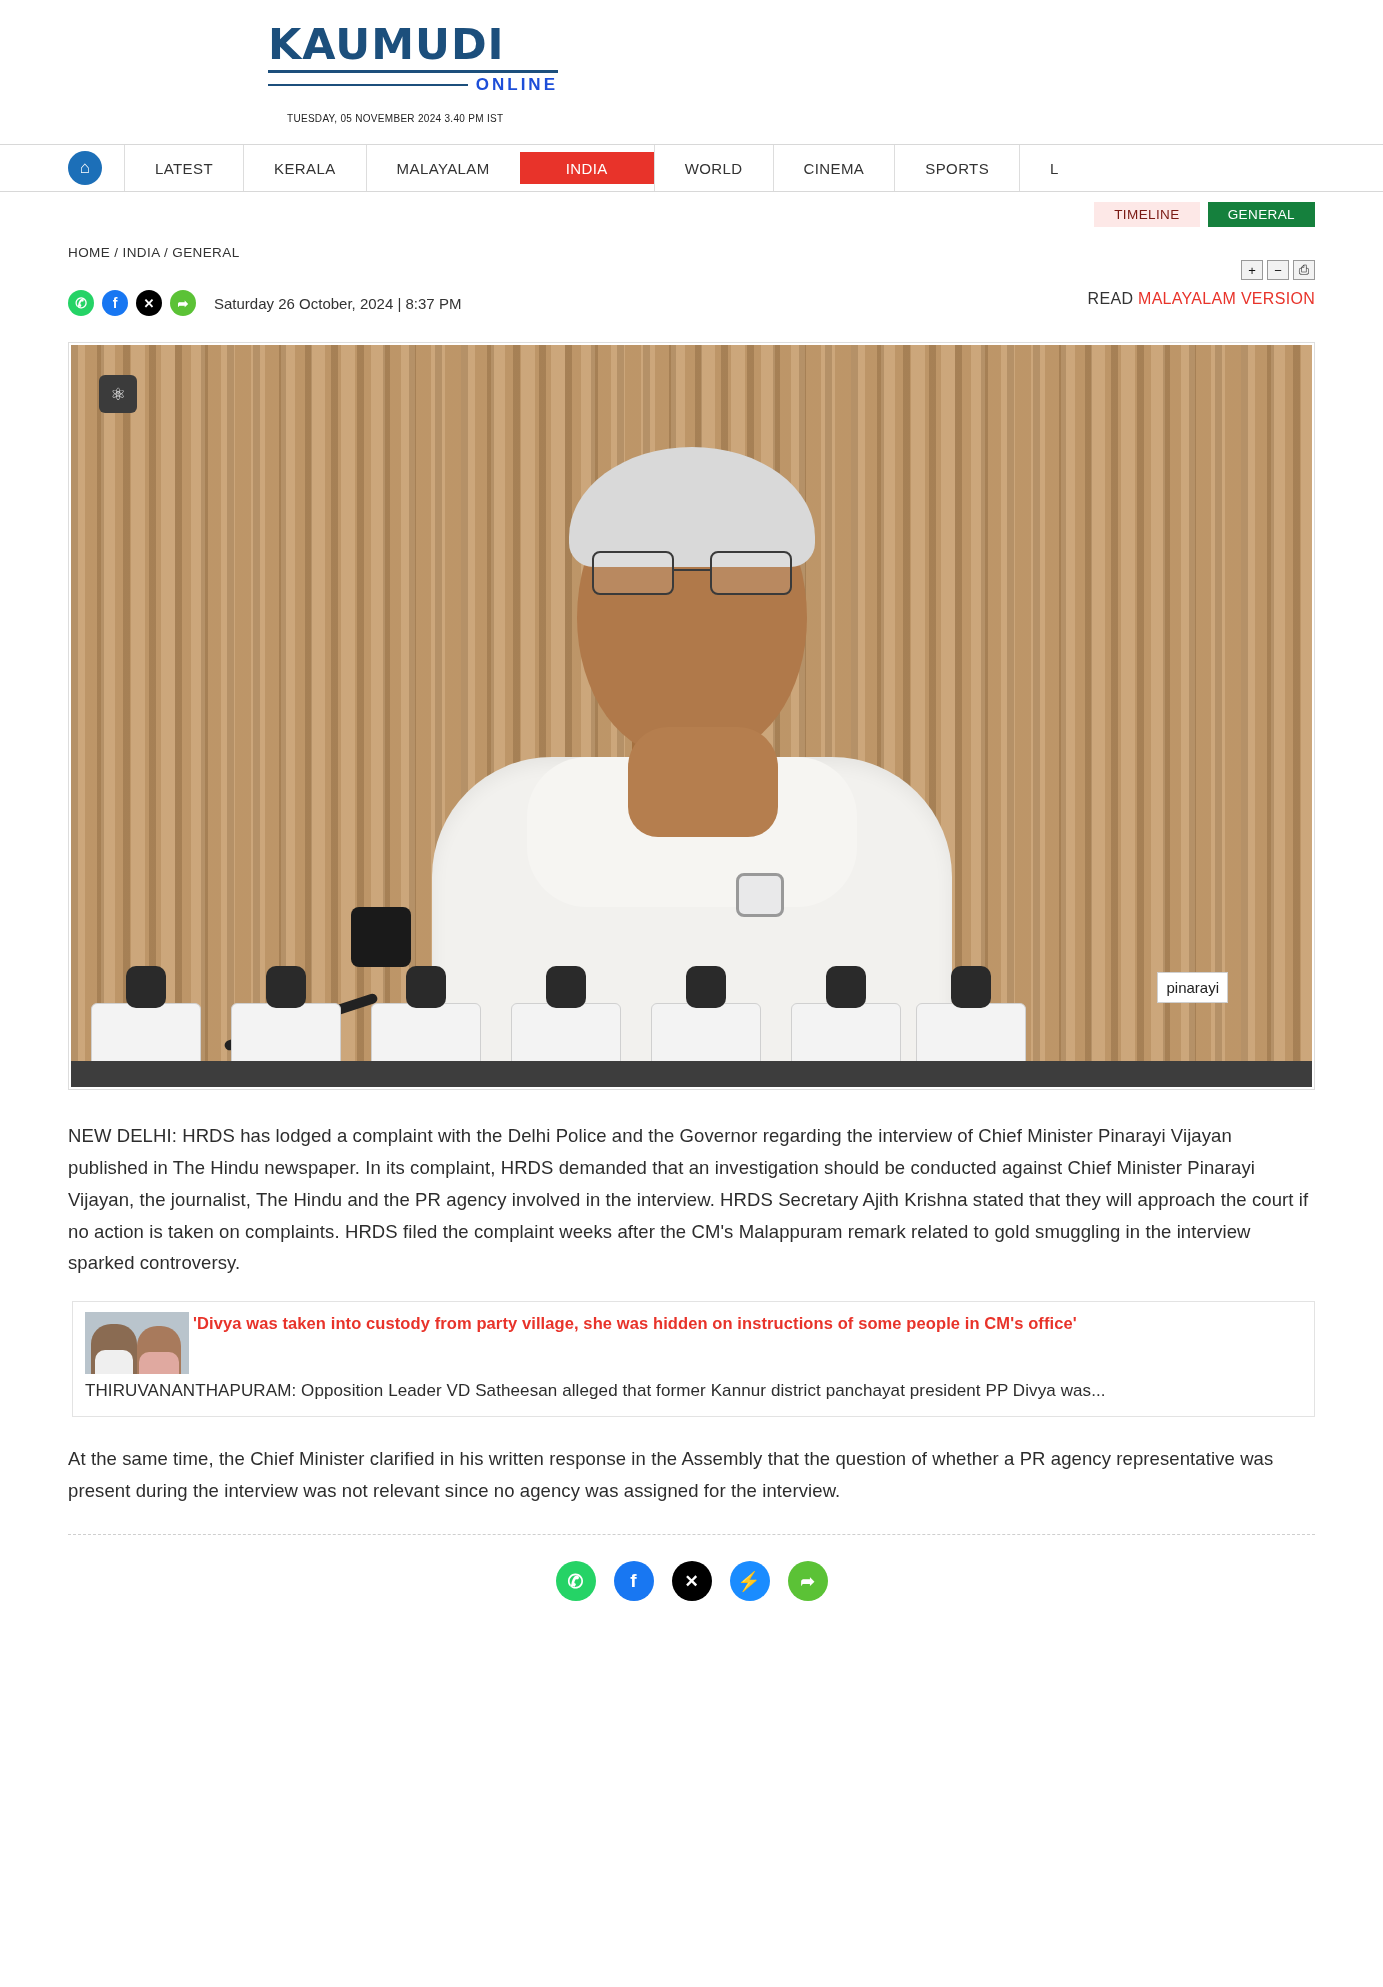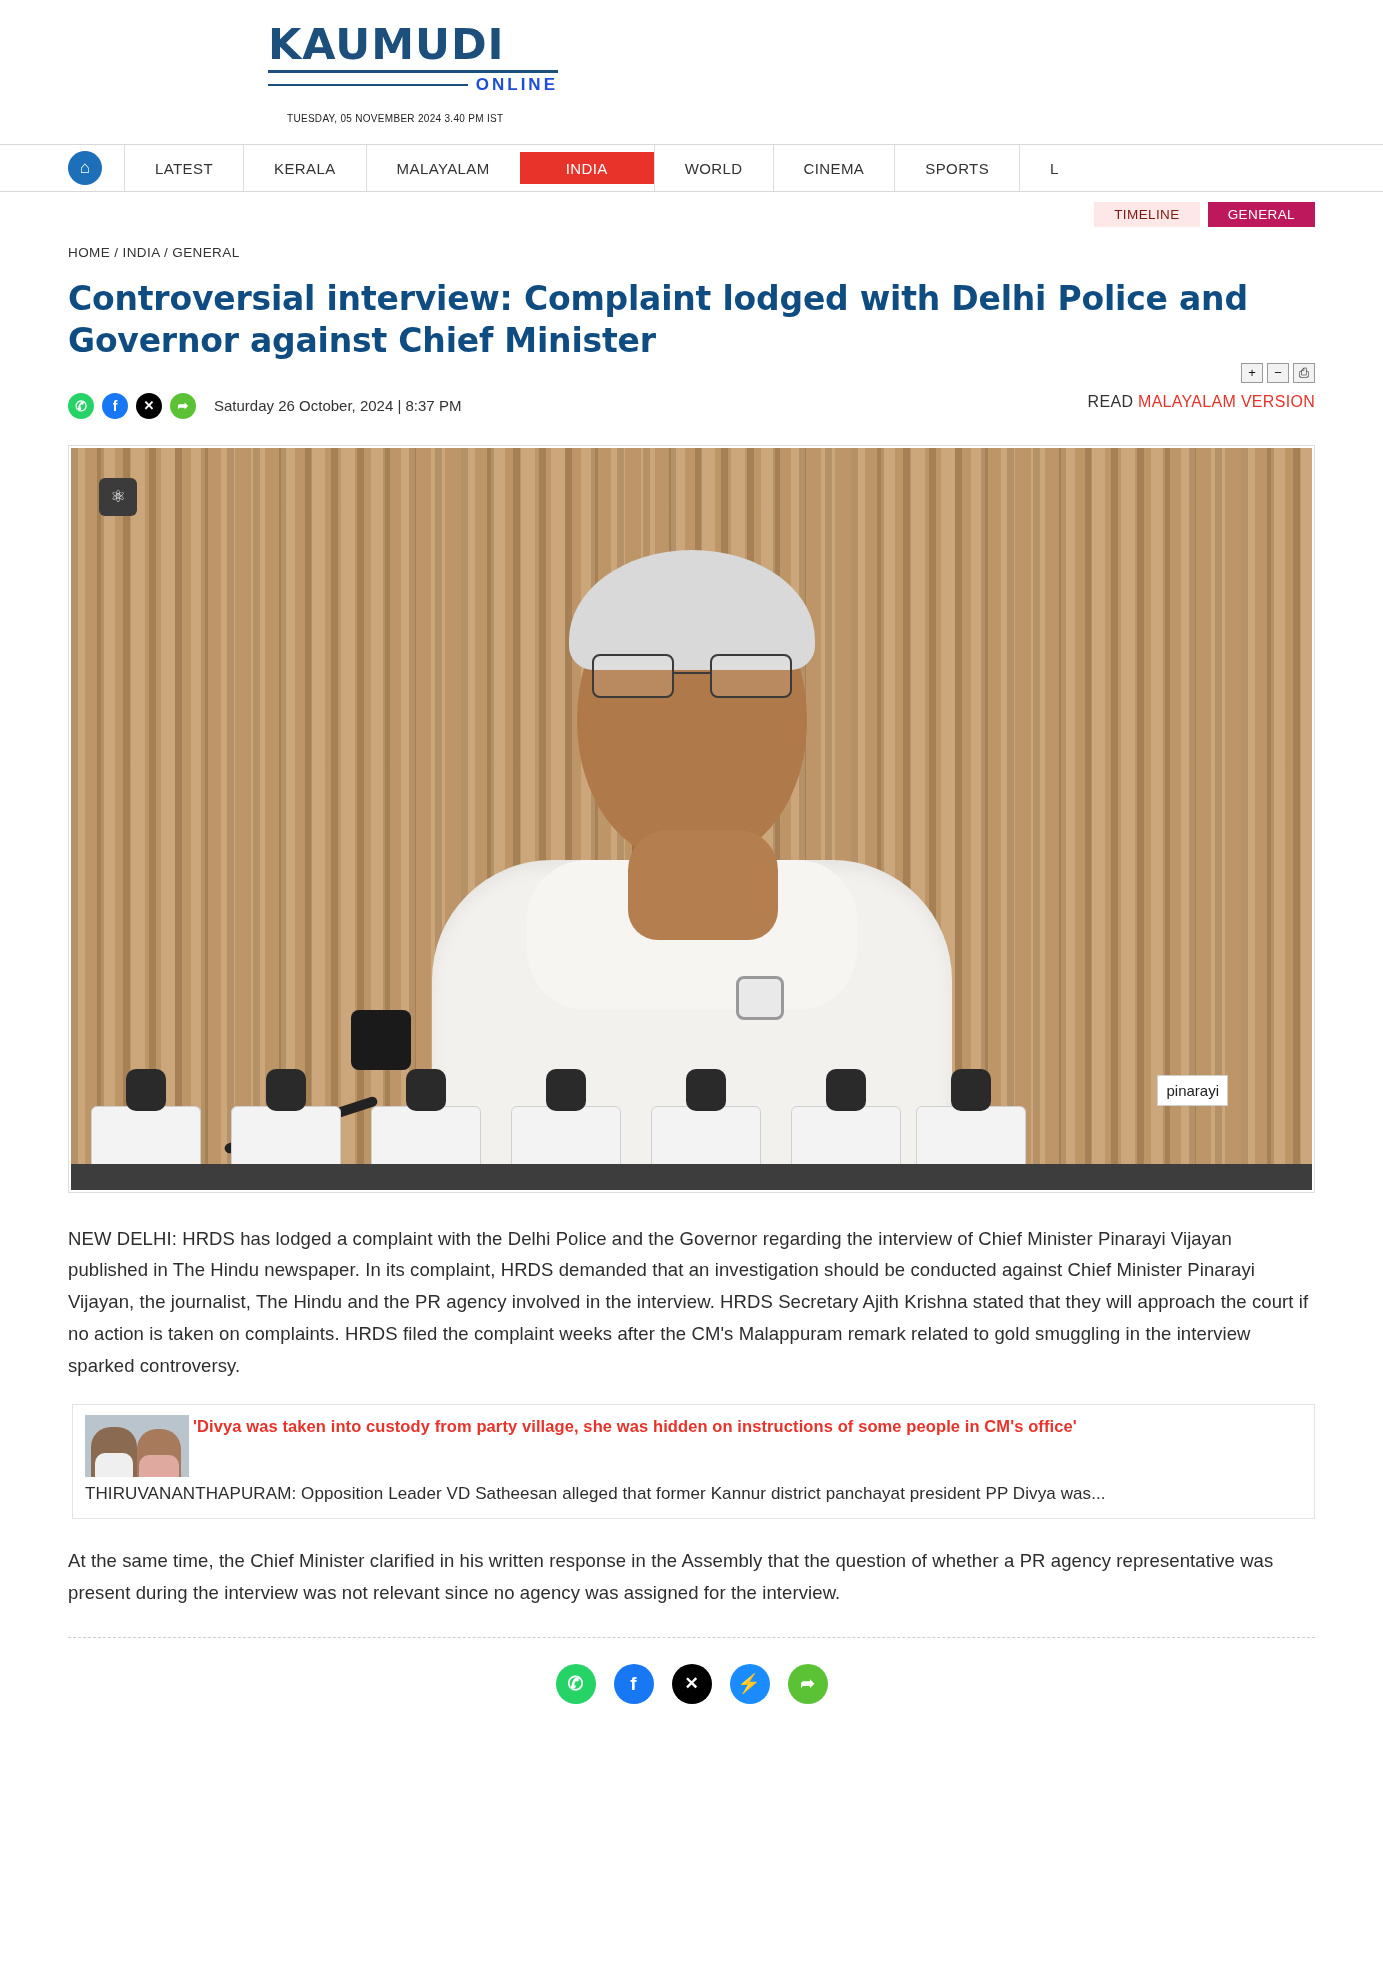--- a/index.html
+++ b/index.html
@@ -99,21 +99,21 @@
     justify-content: flex-end;
     gap: 8px;
     padding: 10px 68px 0 0;
   }
   .tag {
     font-size: 13.5px;
     padding: 5px 20px;
     letter-spacing: 0.4px;
   }
   .tag-timeline { background: #fde8e7; color: #7a1a14; }
-  .tag-general { background: #be185d; color: #fff; }
+  .tag-general { background: #15803d; color: #fff; }
 
   
   .container { padding: 0 68px; }
   .breadcrumb {
     margin-top: 18px;
     font-size: 13.5px;
     color: #333;
     letter-spacing: 0.4px;
   }
   h1.headline {
@@ -405,21 +405,20 @@
 
   <div class="subtags">
     <div class="tag tag-timeline">TIMELINE</div>
     <div class="tag tag-general">GENERAL</div>
   </div>
 
   <div class="container">
 
     <div class="breadcrumb">HOME / INDIA / GENERAL</div>
 
-    <h1 class="headline">Controversial interview: Complaint lodged with Delhi Police and Governor against Chief Minister</h1>
 
     <div class="meta-row">
       <div class="share-icons">
         <div class="sicon wa">✆</div>
         <div class="sicon fb">f</div>
         <div class="sicon x">✕</div>
         <div class="sicon sh">➦</div>
       </div>
       <div class="pubdate">Saturday 26 October, 2024 | 8:37 PM</div>
 

